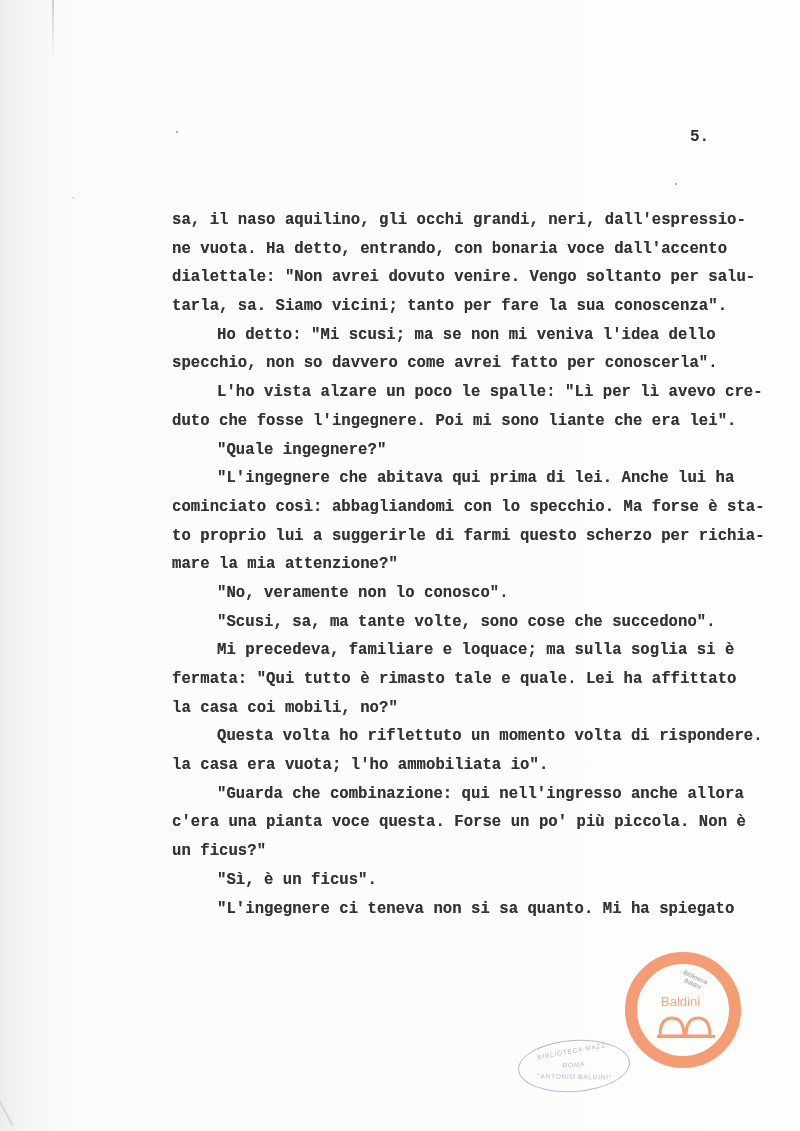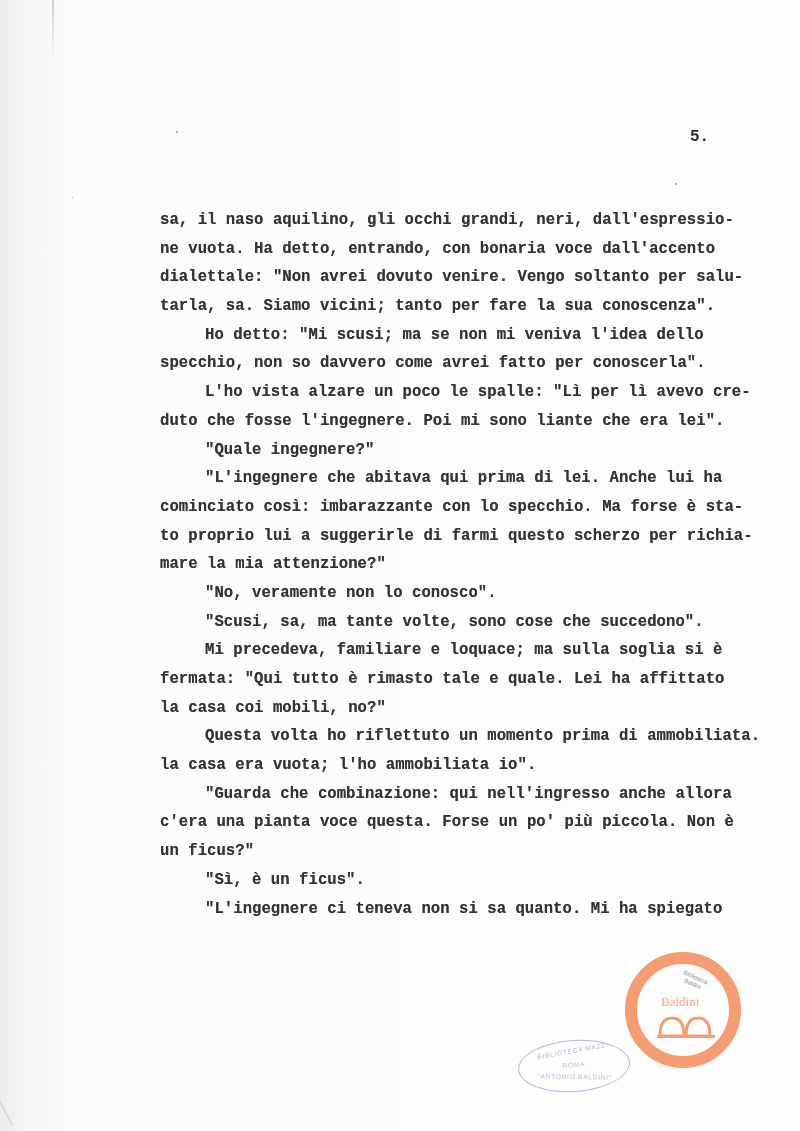--- a/index.html
+++ b/index.html
@@ -21,21 +21,21 @@
     position: absolute; left: 4px; top: 1095px; width: 10px; height: 30px;
     border-left: 2px solid #c9c9c6; transform: rotate(-28deg);
     opacity: .6;
   }
   .speck { position: absolute; width: 2px; height: 2px; background: #999; border-radius: 50%; }
   .page-number {
     position: absolute; left: 690px; top: 128px;
     font-size: 16px; font-weight: bold; color: #2a2a2a;
   }
   .text-block {
-    position: absolute; left: 160px; top: 206px; width: 625px;
+    position: absolute; left: 172px; top: 206px; width: 625px;
   }
   .line {
     height: 28.7px; line-height: 28.7px;
     font-size: 15.6px; font-weight: bold; color: #333;
     white-space: pre; letter-spacing: 0.05px;
     text-shadow: 0 0 0.6px rgba(40,40,40,.6);
   }
   .line.indent { padding-left: 45px; }
   .logo {
     position: absolute; left: 625px; top: 952px; width: 116px; height: 116px;
@@ -45,21 +45,21 @@
     opacity: .93;
   }
   .logo-small {
     position: absolute; left: 42px; top: 10px;
     font-family: "Liberation Sans", sans-serif;
     font-size: 6px; color: #8a8a8a; transform: rotate(25deg);
     line-height: 7px; text-align: center; width: 30px;
   }
   .logo-name {
     position: absolute; left: 24px; top: 30px;
-    font-family: Liberation Serif, serif;
+    font-family: Liberation Sans, sans-serif;
     font-size: 13px; color: #f4956a; opacity: .9;
   }
   .logo-b {
     position: absolute; left: 20px; top: 50px; width: 58px; height: 24px;
   }
   .stamp {
     position: absolute; left: 518px; top: 1040px; width: 110px; height: 50px;
     border: 1.5px solid #9aa3d0; border-radius: 50%;
     color: #9aa3d0;
     font-family: "Liberation Sans", sans-serif;
@@ -87,29 +87,29 @@
       <div class="line">sa, il naso aquilino, gli occhi grandi, neri, dall'espressio-</div>
       <div class="line">ne vuota. Ha detto, entrando, con bonaria voce dall'accento</div>
       <div class="line">dialettale: "Non avrei dovuto venire. Vengo soltanto per salu-</div>
       <div class="line">tarla, sa. Siamo vicini; tanto per fare la sua conoscenza".</div>
       <div class="line indent">Ho detto: "Mi scusi; ma se non mi veniva l'idea dello</div>
       <div class="line">specchio, non so davvero come avrei fatto per conoscerla".</div>
       <div class="line indent">L'ho vista alzare un poco le spalle: "Lì per lì avevo cre-</div>
       <div class="line">duto che fosse l'ingegnere. Poi mi sono liante che era lei".</div>
       <div class="line indent">"Quale ingegnere?"</div>
       <div class="line indent">"L'ingegnere che abitava qui prima di lei. Anche lui ha</div>
-      <div class="line">cominciato così: imbarazzante con lo specchio. Ma forse è sta-</div>
+      <div class="line">cominciato così: abbagliandomi con lo specchio. Ma forse è sta-</div>
       <div class="line">to proprio lui a suggerirle di farmi questo scherzo per richia-</div>
       <div class="line">mare la mia attenzione?"</div>
       <div class="line indent">"No, veramente non lo conosco".</div>
       <div class="line indent">"Scusi, sa, ma tante volte, sono cose che succedono".</div>
       <div class="line indent">Mi precedeva, familiare e loquace; ma sulla soglia si è</div>
       <div class="line">fermata: "Qui tutto è rimasto tale e quale. Lei ha affittato</div>
       <div class="line">la casa coi mobili, no?"</div>
-      <div class="line indent">Questa volta ho riflettuto un momento prima di ammobiliata.</div>
+      <div class="line indent">Questa volta ho riflettuto un momento volta di rispondere.</div>
       <div class="line">la casa era vuota; l'ho ammobiliata io".</div>
       <div class="line indent">"Guarda che combinazione: qui nell'ingresso anche allora</div>
       <div class="line">c'era una pianta voce questa. Forse un po' più piccola. Non è</div>
       <div class="line">un ficus?"</div>
       <div class="line indent">"Sì, è un ficus".</div>
       <div class="line indent">"L'ingegnere ci teneva non si sa quanto. Mi ha spiegato</div>
     </div>
 
   <div class="logo">
     <div class="logo-small">Biblioteca Baldini</div>

